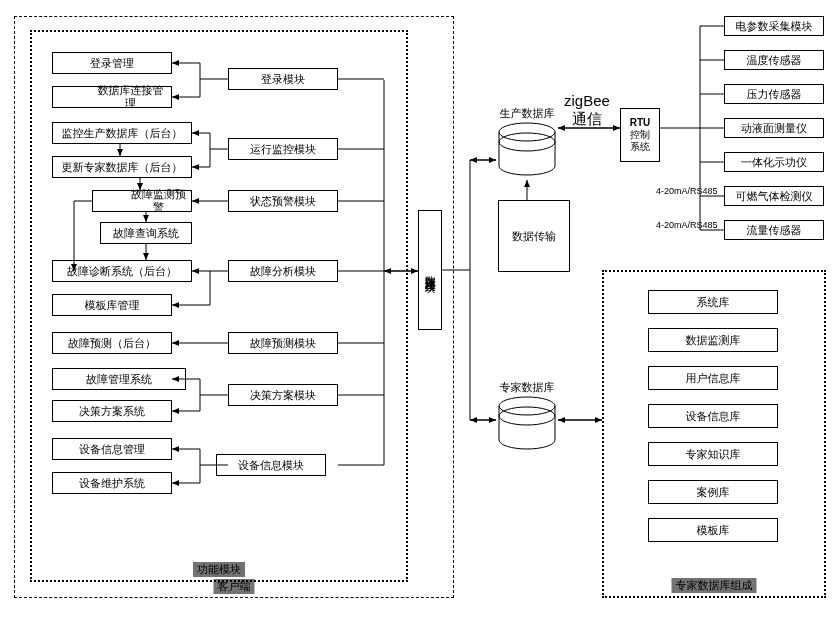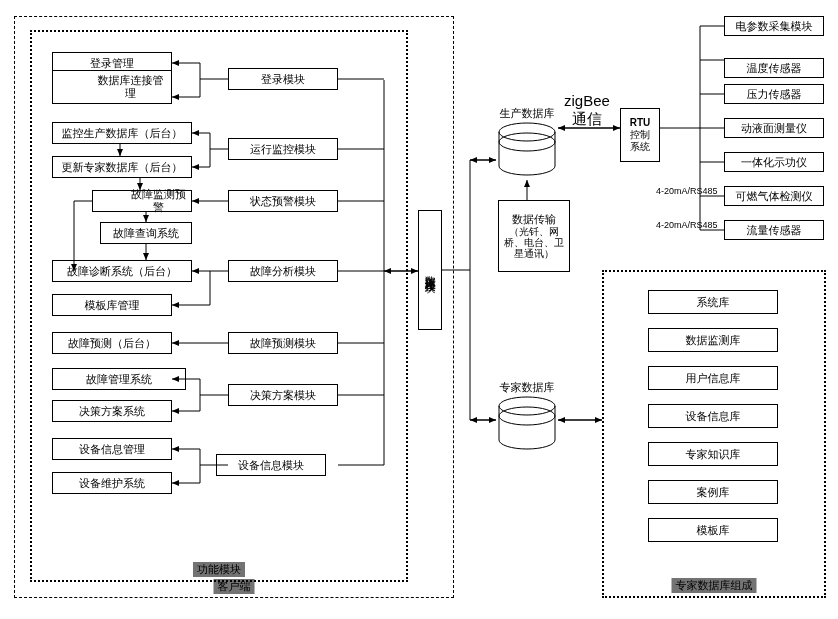--- a/index.html
+++ b/index.html
@@ -69,21 +69,21 @@
 
 <div class="dashed-panel" style="left:14px; top:16px; width:440px; height:582px;">
   <span class="panel-caption">客户端</span>
 </div>
 
 <div class="dotted-panel" style="left:30px; top:30px; width:378px; height:552px;">
   <span class="panel-caption">功能模块</span>
 </div>
 
 <div class="rect" style="left:52px; top:52px; width:120px; height:22px;">登录管理</div>
-<div class="rect" style="left:52px; top:70px; width:120px; height:34px;padding-left:40px;">数据库连接管理</div>
+<div class="rect" style="left:52px; top:86px; width:120px; height:22px;padding-left:40px;">数据库连接管理</div>
 
 <div class="rect" style="left:52px; top:122px; width:140px; height:22px;">监控生产数据库（后台）</div>
 <div class="rect" style="left:52px; top:156px; width:140px; height:22px;">更新专家数据库（后台）</div>
 
 <div class="rect" style="left:92px; top:190px; width:100px; height:22px;padding-left:36px;">故障监测预警</div>
 <div class="rect" style="left:100px; top:222px; width:92px; height:22px;">故障查询系统</div>
 
 <div class="rect" style="left:52px; top:260px; width:140px; height:22px;">故障诊断系统（后台）</div>
 <div class="rect" style="left:52px; top:294px; width:120px; height:22px;">模板库管理</div>
 
@@ -208,39 +208,38 @@
     <path d="M3 10 V44" stroke="#000" fill="none"></path>
     <path d="M59 10 V44" stroke="#000" fill="none"></path>
     <path d="M3 44 A28 9 0 0 0 59 44" stroke="#000" fill="none"></path>
     <ellipse cx="31" cy="20" rx="28" ry="9" fill="none" stroke="#000"></ellipse>
   </svg>
   <div class="cyl-label" style="top:-16px;">生产数据库</div>
 </div>
 
 <div class="rect" style="left:498px; top:200px; width:72px; height:72px; flex-direction:column;">
   <div>数据传输</div>
-  <div style="font-size:10px; line-height:1.1;">（光钎、网桥、电台、卫星通讯）</div>
 </div>
 
 <div class="freetext" style="left:564px; top:92px;">
   <div style="white-space:pre;">zigBee
 通信</div>
 </div>
 
 <div class="rect" style="left:620px; top:108px; width:40px; height:54px; flex-direction:column; font-size:10px; line-height:1.2;">
   <div style="font-weight:bold;">RTU</div>
   <div>控制</div>
   <div>系统</div>
 </div>
 
 <div class="freetext" style="left:656px; top:186px; font-size:9px;">4-20mA/RS485</div>
 <div class="freetext" style="left:656px; top:220px; font-size:9px;">4-20mA/RS485</div>
 
 <div class="rect" style="left:724px; top:16px; width:100px; height:20px;">电参数采集模块</div>
-<div class="rect" style="left:724px; top:50px; width:100px; height:20px;margin-top:8px;">温度传感器</div>
+<div class="rect" style="left:724px; top:50px; width:100px; height:20px;">温度传感器</div>
 <div class="rect" style="left:724px; top:84px; width:100px; height:20px;">压力传感器</div>
 <div class="rect" style="left:724px; top:118px; width:100px; height:20px;">动液面测量仪</div>
 <div class="rect" style="left:724px; top:152px; width:100px; height:20px;">一体化示功仪</div>
 <div class="rect" style="left:724px; top:186px; width:100px; height:20px;">可燃气体检测仪</div>
 <div class="rect" style="left:724px; top:220px; width:100px; height:20px;">流量传感器</div>
 
 <div class="cyl" style="left:496px; top:396px;">
   <svg width="62" height="56">
     <ellipse cx="31" cy="10" rx="28" ry="9" fill="#fff" stroke="#000"></ellipse>
     <path d="M3 10 V44" stroke="#000" fill="none"></path>

